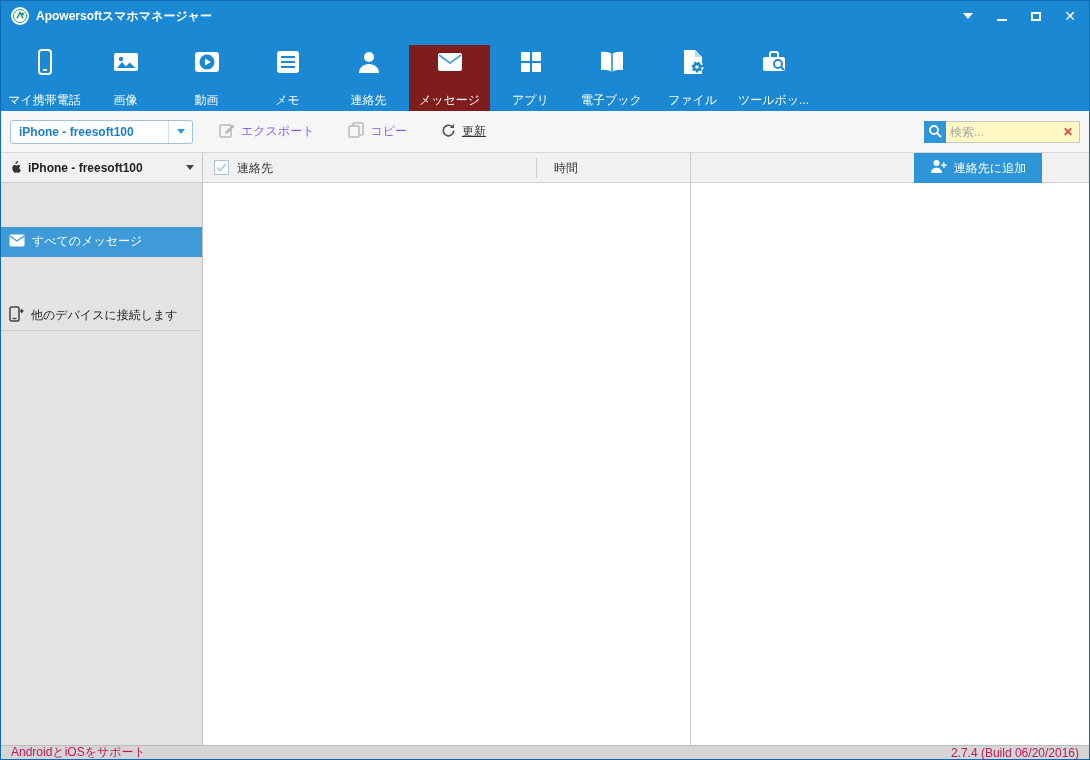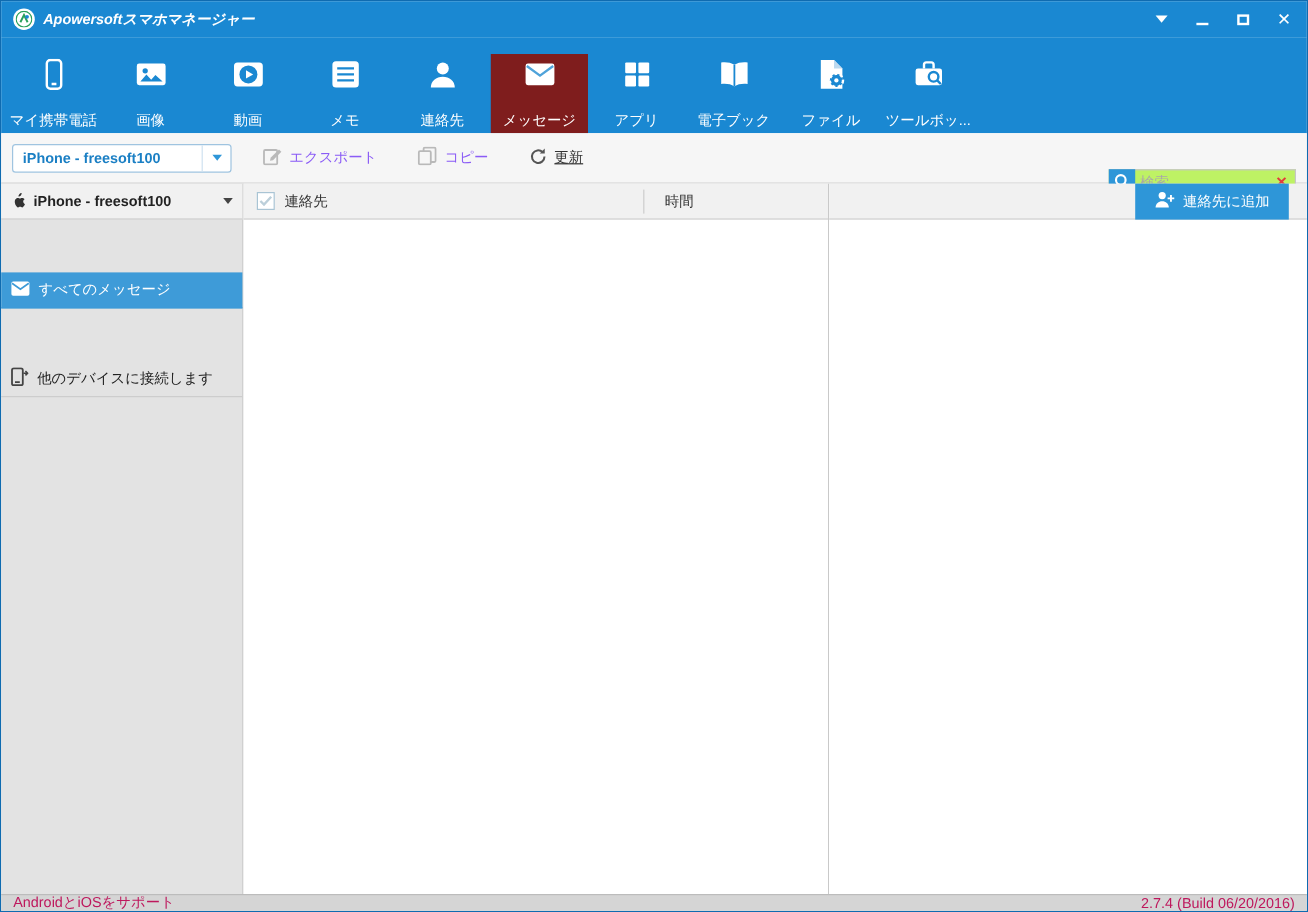--- a/index.html
+++ b/index.html
@@ -1,21 +1,21 @@
 <!DOCTYPE html>
 <html><head>
 <meta charset="utf-8">
 <style>
   * { margin:0; padding:0; box-sizing:border-box; }
   html,body { width:1090px; height:760px; }
   body { font-family:"Liberation Sans","DejaVu Sans",sans-serif; font-size:12px; overflow:hidden; background:#fff; }
   .app { width:1090px; height:760px; display:flex; flex-direction:column; border:1px solid #0f6bb0; }
 
   
-  .titlebar { height:30px; background:#1a88d2; display:flex; align-items:center; padding:0 10px; color:#fff; flex:0 0 auto;font-style:italic; }
+  .titlebar { height:30px; background:#1a88d2; display:flex; align-items:center; padding:0 10px; color:#fff; flex:0 0 auto; }
   .app-logo { width:18px; height:18px; background:#fff; border-radius:50%; display:flex; align-items:center; justify-content:center; margin-right:7px; }
   .title-text { font-weight:bold; font-size:12px; }
   .win-controls { margin-left:auto; display:flex; align-items:center; gap:16px; }
   .win-btn { color:#fff; cursor:default; display:flex; align-items:center; justify-content:center; width:18px; height:18px; font-size:12px; }
   .menu-tri { width:0; height:0; border-left:5px solid transparent; border-right:5px solid transparent; border-top:6px solid #fff; }
   .min-bar { width:10px; height:2px; background:#fff; margin-top:8px; }
   .max-box { width:10px; height:9px; border:2px solid #fff; }
   .close-x { font-size:14px; font-weight:bold; line-height:1; }
 
   
@@ -30,21 +30,21 @@
   .device-select { width:183px; height:24px; background:#fff; border:1px solid #9fc4e0; border-radius:3px; display:flex; align-items:center; overflow:hidden; }
   .device-select .dev-text { flex:1; color:#1a7fc4; font-weight:bold; padding-left:8px; white-space:nowrap; }
   .device-select .dev-arrow { width:24px; height:100%; border-left:1px solid #cfe2f0; display:flex; align-items:center; justify-content:center; }
   .tri-down-blue { width:0; height:0; border-left:4px solid transparent; border-right:4px solid transparent; border-top:5px solid #2e96d8; }
   .tb-btn { display:flex; align-items:center; gap:6px; background:none; border:none; font-size:12px; cursor:default; font-family:inherit; }
   .tb-btn.disabled { color:#8b5cf6; }
   .tb-btn.enabled { color:#333;text-decoration:underline; }
   .tb-export { margin-left:26px; }
   .tb-copy { margin-left:34px; }
   .tb-refresh { margin-left:34px; }
-  .search-box { position:absolute; right:9px; top:10px; width:156px; height:22px; background:#bef264; border:1px solid #c6c6c6; display:flex; align-items:center;margin-top:20px; }
+  .search-box { position:absolute; right:9px; top:10px; width:156px; height:22px; background:#fef9c3; border:1px solid #c6c6c6; display:flex; align-items:center; }
   .search-btn { width:22px; height:22px; margin:-1px 0 -1px -1px; background:#2e96d8; border:none; display:flex; align-items:center; justify-content:center; cursor:default; flex:0 0 auto; }
   .search-input { flex:1; border:none; outline:none; padding:0 4px; font-size:12px; font-family:inherit; color:#444; min-width:0; background:transparent; }
   .search-input::placeholder { color:#a9a9a9; }
   .search-clear { border:none; background:none; color:#e23c3c; font-weight:bold; font-size:12px; padding:0 6px; cursor:default; }
 
   
   .content { flex:1; display:flex; min-height:0; }
   .sidebar { width:202px; background:#e3e3e3; border-right:1px solid #c4c4c4; flex:0 0 auto; display:flex; flex-direction:column; }
   .device-row { height:30px; background:#f1f1f1; border-bottom:1px solid #cccccc; display:flex; align-items:center; padding:0 8px; font-weight:bold; color:#222; }
   .device-row .apple { margin-right:6px; display:flex; align-items:center; }
@@ -56,21 +56,21 @@
   .list-pane { width:488px; flex:0 0 auto; border-right:1px solid #c9c9c9; display:flex; flex-direction:column; background:#fff; }
   .list-header { height:30px; background:#f1f1f1; border-bottom:1px solid #cfcfcf; position:relative; flex:0 0 auto; }
   .checkbox { position:absolute; left:11px; top:7px; width:15px; height:15px; background:#fff; border:1px solid #a9c4d4; display:flex; align-items:center; justify-content:center; }
   .col-contact { position:absolute; left:34px; top:7px; color:#333; }
   .col-divider1 { position:absolute; left:333px; top:5px; width:1px; height:20px; background:#cccccc; }
   .col-time { position:absolute; left:351px; top:7px; color:#333; }
   .list-body { flex:1; background:#fff; }
 
   .detail-pane { flex:1; display:flex; flex-direction:column; background:#fff; min-width:0; }
   .detail-header { height:30px; background:#f1f1f1; border-bottom:1px solid #cfcfcf; position:relative; flex:0 0 auto; }
-  .add-contact-btn { position:absolute; right:15px; top:0; height:30px; width:128px; background:#2e96d8; border:none; color:#fff; font-size:12px; font-family:inherit; display:flex; align-items:center; justify-content:center; gap:7px; cursor:default; }
+  .add-contact-btn { position:absolute; right:47px; top:0; height:30px; width:128px; background:#2e96d8; border:none; color:#fff; font-size:12px; font-family:inherit; display:flex; align-items:center; justify-content:center; gap:7px; cursor:default; }
   .detail-body { flex:1; background:#fff; }
 
   
   .statusbar { height:14px; background:#d5d5d5; border-top:1px solid #bcbcbc; display:flex; align-items:center; justify-content:space-between; padding:0 10px; color:#be185d; flex:0 0 auto; }
 </style>
 </head>
 <body>
 
 <div class="app">
 

